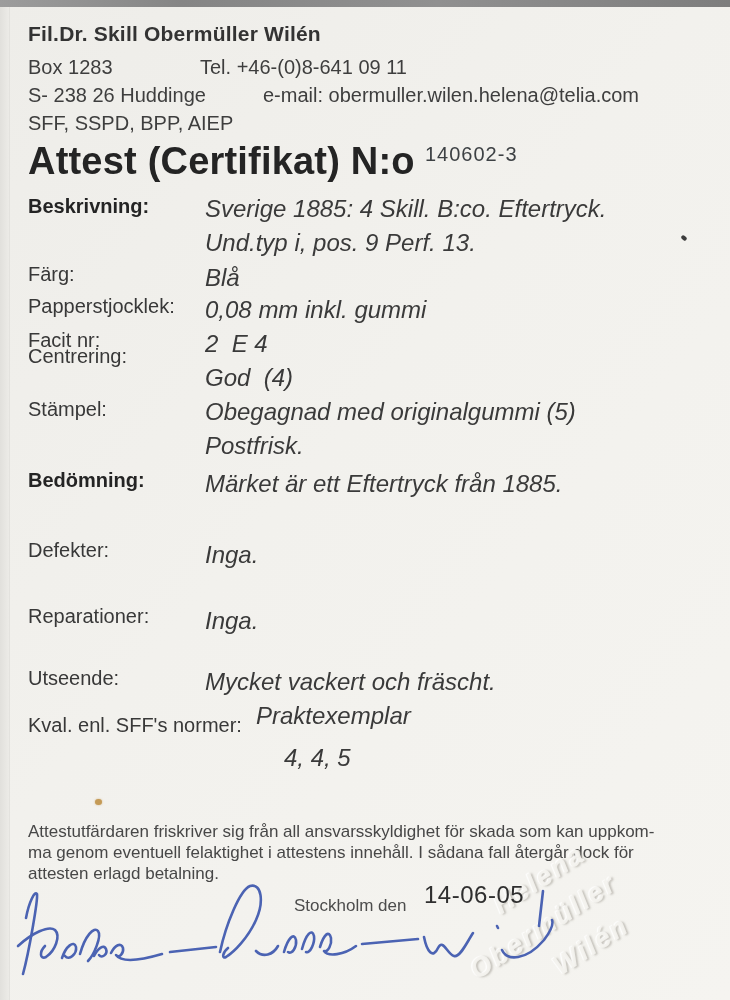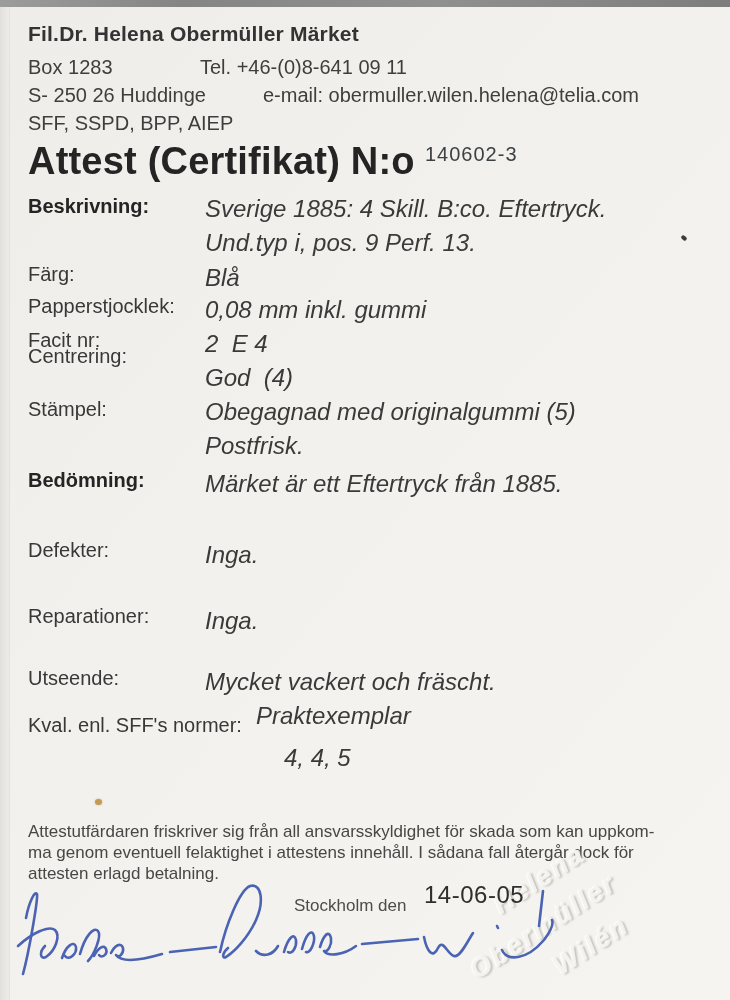--- a/index.html
+++ b/index.html
@@ -48,24 +48,24 @@
   }
   svg.sig{overflow:visible;}
 </style>
 </head>
 <body>
 
 <div class="paper">
   <div class="scan-top-band"></div>
   <div class="scan-left-edge"></div>
 
-  <div class="abs h-name" style="left:28px;top:22px;">Fil.Dr. Helena Obermüller Märket</div>
+  <div class="abs h-name" style="left:28px;top:22px;">Fil.Dr. Skill Obermüller Wilén</div>
   <div class="abs h-line" style="left:28px;top:56px;">Box 1283</div>
   <div class="abs h-line" style="left:200px;top:56px;">Tel. +46-(0)8-641 09 11</div>
-  <div class="abs h-line" style="left:28px;top:84px;">S- 250 26 Huddinge</div>
+  <div class="abs h-line" style="left:28px;top:84px;">S- 238 26 Huddinge</div>
   <div class="abs h-line" style="left:263px;top:84px;">e-mail: obermuller.wilen.helena@telia.com</div>
   <div class="abs h-line" style="left:28px;top:112px;">SFF, SSPD, BPP, AIEP</div>
 
   <div class="abs title-label" style="left:28px;top:140px;">Attest (Certifikat) N:o</div>
   <div class="abs title-number" style="left:425px;top:143px;">140602-3</div>
 
   <div class="abs row-label strong" style="left:28px;top:195px;">Beskrivning:</div>
   <div class="abs row-value" style="left:205px;top:192px;">Sverige 1885: 4 Skill. B:co. Eftertryck.
 Und.typ i, pos. 9 Perf. 13.</div>
 

